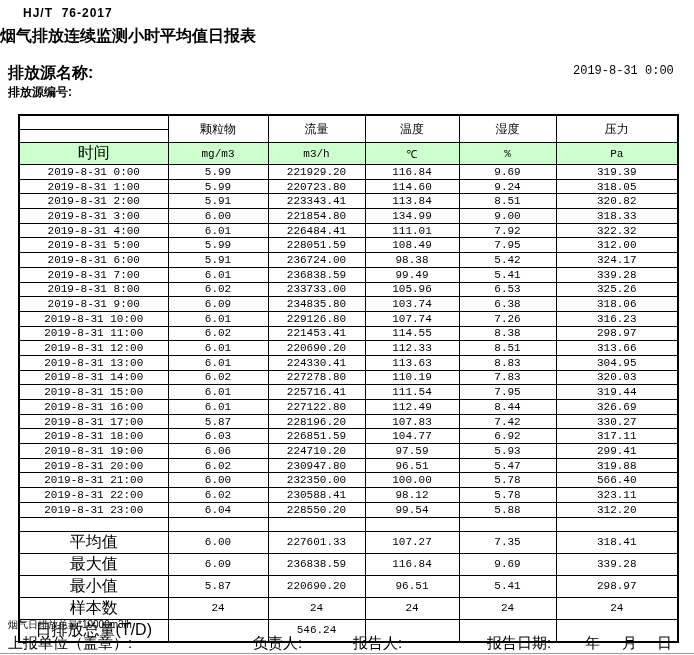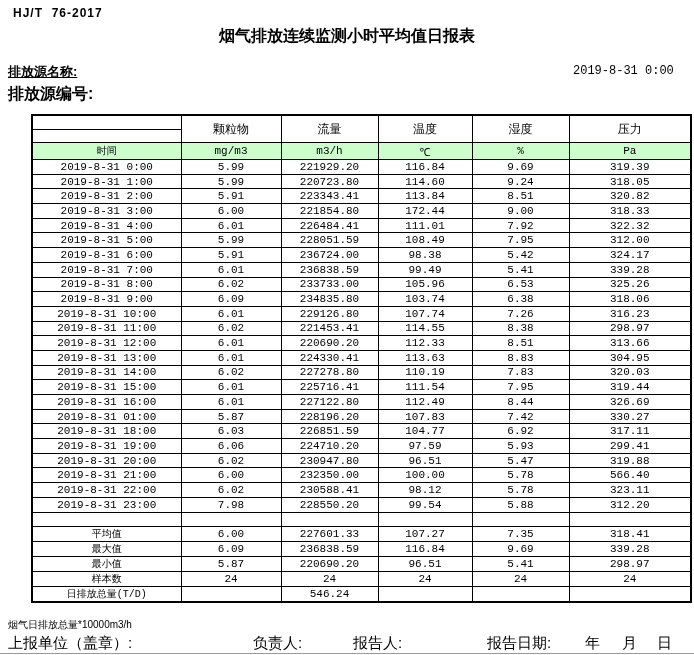--- a/index.html
+++ b/index.html
@@ -1,37 +1,36 @@
 <!DOCTYPE html>
 <html><head>
 <meta charset="utf-8">
 <style>
   html,body{margin:0;padding:0;}
   body{
     width:694px;height:655px;position:relative;background:#ffffff;color:#000;
     font-family:"Liberation Sans", sans-serif;overflow:hidden;
   }
   .abs{position:absolute;}
-  #doc-code{left:13px;top:6px;font-size:12px;font-weight:bold;letter-spacing:1px;white-space:pre;}
-  #report-title{left:0;top:26px;width:694px;text-align:center;font-size:16px;font-weight:bold;}
-  #source-name-label{left:8px;top:63px;font-size:13px;font-weight:bold;text-decoration:underline;}
-  #source-code-label{left:8px;top:84px;font-size:16px;font-weight:bold;}
+  #doc-code{left:23px;top:6px;font-size:12px;font-weight:bold;letter-spacing:1px;white-space:pre;}
+  #report-title{left:0;top:26px;width:694px;font-size:16px;font-weight:bold;}
+  #source-name-label{left:8px;top:63px;font-size:16px;font-weight:bold;}
+  #source-code-label{left:8px;top:84px;font-size:12px;font-weight:bold;}
   #report-datetime{left:573px;top:64px;font-size:12px;font-family:"Liberation Mono",monospace;}
 
   #report-table{
     position:absolute;left:18px;top:114px;width:659px;
     border-collapse:collapse;table-layout:fixed;
     border:2px solid #000;
-    margin-left:13px;
   }
   #report-table td, #report-table th{
     border:1px solid #000;padding:0;text-align:center;vertical-align:middle;
     font-weight:normal;white-space:nowrap;overflow:hidden;
   }
-  .zh{font-size:10px;font-family:Liberation Mono, monospace;}
+  .zh{font-size:16px;font-family:Liberation Sans, sans-serif;}
   .num{font-size:11px;font-family:"Liberation Mono",monospace;}
   tr.hdr-a td{height:13px;}
   tr.hdr-b td{height:12px;}
   th.pollutant{font-size:12px;}
   tr.unit-row td{height:16px;}
   tbody.data-rows td{height:13.7px;}
   tr.spacer-row td{height:18px;}
   tbody.summary-rows td{height:13px;}
   #footer-note{left:8px;top:618px;font-size:10px;}
   .sig{font-size:15px;top:634px;}
@@ -105,21 +104,21 @@
         <td class="num">5.91</td>
         <td class="num">223343.41</td>
         <td class="num">113.84</td>
         <td class="num">8.51</td>
         <td class="num">320.82</td>
       </tr>
       <tr>
         <td class="num">2019-8-31 3:00</td>
         <td class="num">6.00</td>
         <td class="num">221854.80</td>
-        <td class="num">172.44</td>
+        <td class="num">134.99</td>
         <td class="num">9.00</td>
         <td class="num">318.33</td>
       </tr>
       <tr>
         <td class="num">2019-8-31 4:00</td>
         <td class="num">6.01</td>
         <td class="num">226484.41</td>
         <td class="num">111.01</td>
         <td class="num">7.92</td>
         <td class="num">322.32</td>
@@ -214,21 +213,21 @@
       </tr>
       <tr>
         <td class="num">2019-8-31 16:00</td>
         <td class="num">6.01</td>
         <td class="num">227122.80</td>
         <td class="num">112.49</td>
         <td class="num">8.44</td>
         <td class="num">326.69</td>
       </tr>
       <tr>
-        <td class="num">2019-8-31 01:00</td>
+        <td class="num">2019-8-31 17:00</td>
         <td class="num">5.87</td>
         <td class="num">228196.20</td>
         <td class="num">107.83</td>
         <td class="num">7.42</td>
         <td class="num">330.27</td>
       </tr>
       <tr>
         <td class="num">2019-8-31 18:00</td>
         <td class="num">6.03</td>
         <td class="num">226851.59</td>
@@ -263,21 +262,21 @@
       <tr>
         <td class="num">2019-8-31 22:00</td>
         <td class="num">6.02</td>
         <td class="num">230588.41</td>
         <td class="num">98.12</td>
         <td class="num">5.78</td>
         <td class="num">323.11</td>
       </tr>
       <tr>
         <td class="num">2019-8-31 23:00</td>
-        <td class="num">7.98</td>
+        <td class="num">6.04</td>
         <td class="num">228550.20</td>
         <td class="num">99.54</td>
         <td class="num">5.88</td>
         <td class="num">312.20</td>
       </tr>
     </tbody>
   <tbody class="summary-rows" id="summary-rows">
       <tr class="spacer-row">
         <td></td>
         <td></td>

